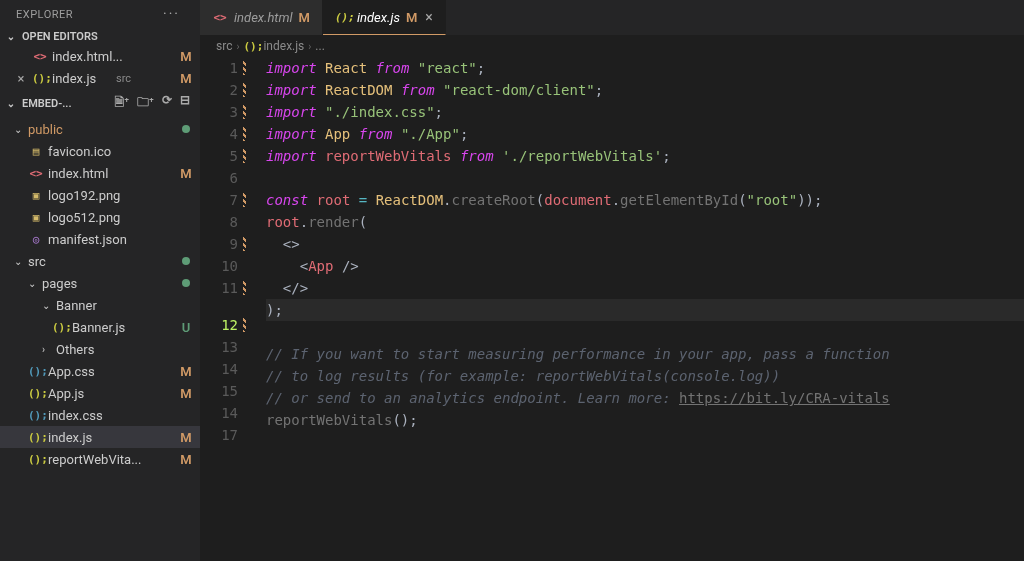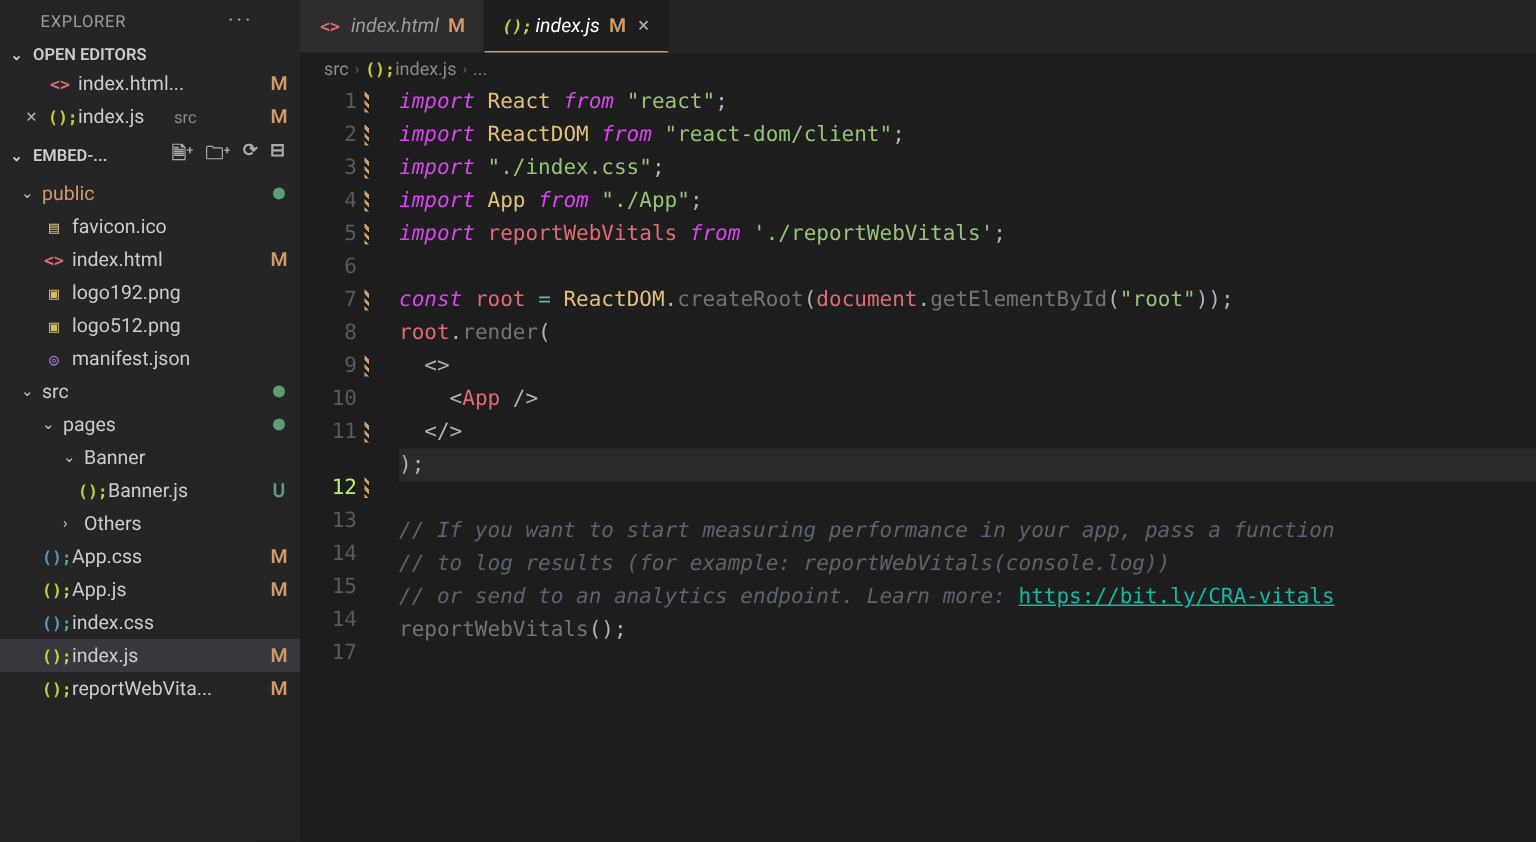--- a/index.html
+++ b/index.html
@@ -17,21 +17,21 @@
     width: 200px;
     background: #252526;
     display: flex;
     flex-direction: column;
     user-select: none;
   }
   .sidebar-header {
     display: flex;
     align-items: center;
     justify-content: space-between;
-    padding: 6px 27px;
+    padding: 6px 16px;
     color: #9d9d9d;
     font-size: 11px;
     letter-spacing: 0.5px;
   }
   .more-icon { color: #aaa; cursor: pointer; font-size: 14px; letter-spacing: 2px; padding: 0 4px;}
   .section-header {
     display: flex;
     align-items: center;
     gap: 4px;
     padding: 2px 4px;
@@ -151,21 +151,21 @@
   .tok-kw { color: #d946ef; font-style: italic;}
   .tok-name { color: #e5c07b; }
   .tok-str { color: #98c379; }
   .tok-fn { color: #737373; }
   .tok-var { color: #e06c75; }
   .tok-punc { color: #abb2bf; }
   .tok-op { color: #56b6c2; }
   .tok-tag { color: #e06c75; }
   .tok-jsxp { color: #abb2bf; }
   .tok-cmt { color: #5c6370; font-style: italic;}
-  .tok-cmtlink { color: #14b8a6; text-decoration: underline;}
+  .tok-cmtlink { color: #737373; text-decoration: underline;}
 </style>
 </head>
 <body>
 
 <aside class="sidebar">
   <div class="sidebar-header">
     <span>EXPLORER</span>
     <span class="more-icon">···</span>
   </div>
 

